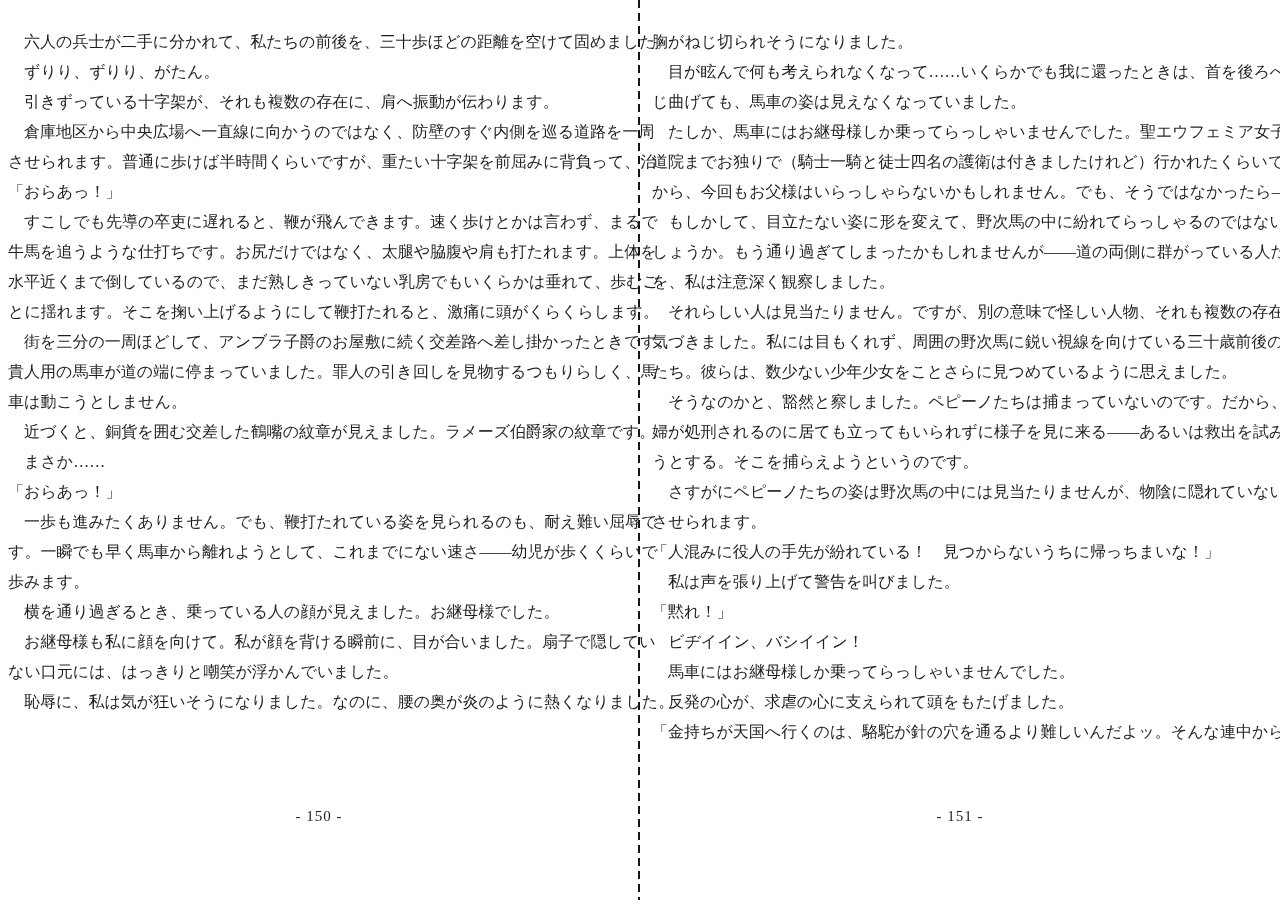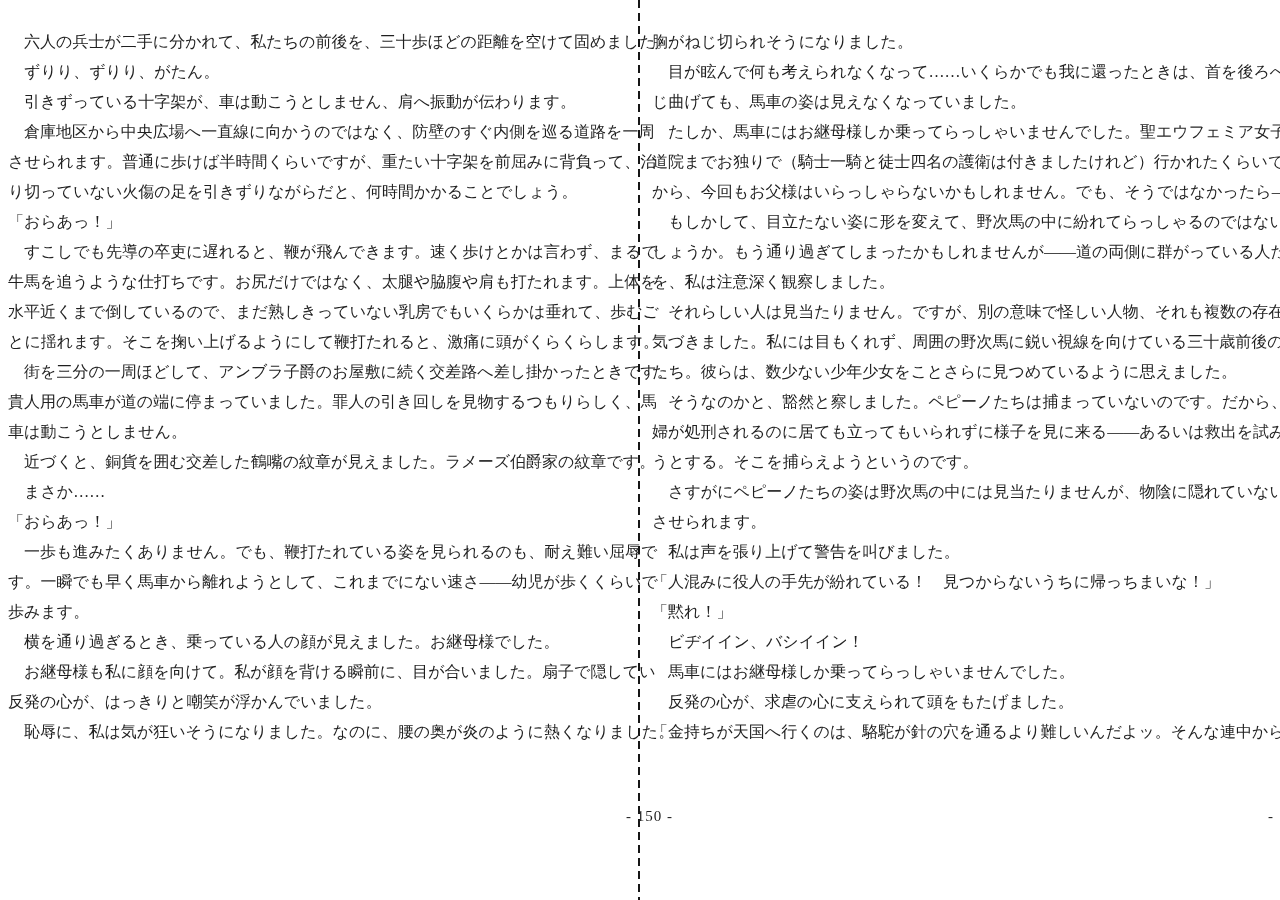--- a/index.html
+++ b/index.html
@@ -54,57 +54,55 @@
     text-align: left;
   }
   .line.indent {
     text-indent: 1em;
   }
   .page-number {
     position: absolute;
     top: 808px;
     left: 0;
     width: 100%;
-    text-align: right;
+    text-align: center;
     font-size: 15px;
     letter-spacing: 1px;
     color: #1f1f1f;
-    margin-left: 35px;
   }
 </style>
 </head>
 <body>
 
 <div class="spread">
 
   <section class="page left">
     <div class="text-block">
         <div class="line indent">六人の兵士が二手に分かれて、私たちの前後を、三十歩ほどの距離を空けて固めました。</div>
         <div class="line indent">ずりり、ずりり、がたん。</div>
-        <div class="line indent">引きずっている十字架が、車は動こうとしません、肩へ振動が伝わります。</div>
+        <div class="line indent">引きずっている十字架が、それも複数の存在に、肩へ振動が伝わります。</div>
         <div class="line indent">倉庫地区から中央広場へ一直線に向かうのではなく、防壁のすぐ内側を巡る道路を一周</div>
         <div class="line">させられます。普通に歩けば半時間くらいですが、重たい十字架を前屈みに背負って、治</div>
-        <div class="line">り切っていない火傷の足を引きずりながらだと、何時間かかることでしょう。</div>
         <div class="line">「おらあっ！」</div>
         <div class="line indent">すこしでも先導の卒吏に遅れると、鞭が飛んできます。速く歩けとかは言わず、まるで</div>
         <div class="line">牛馬を追うような仕打ちです。お尻だけではなく、太腿や脇腹や肩も打たれます。上体を</div>
         <div class="line">水平近くまで倒しているので、まだ熟しきっていない乳房でもいくらかは垂れて、歩むご</div>
         <div class="line">とに揺れます。そこを掬い上げるようにして鞭打たれると、激痛に頭がくらくらします。</div>
         <div class="line indent">街を三分の一周ほどして、アンブラ子爵のお屋敷に続く交差路へ差し掛かったときです。</div>
         <div class="line">貴人用の馬車が道の端に停まっていました。罪人の引き回しを見物するつもりらしく、馬</div>
         <div class="line">車は動こうとしません。</div>
         <div class="line indent">近づくと、銅貨を囲む交差した鶴嘴の紋章が見えました。ラメーズ伯爵家の紋章です。</div>
         <div class="line indent">まさか……</div>
         <div class="line">「おらあっ！」</div>
         <div class="line indent">一歩も進みたくありません。でも、鞭打たれている姿を見られるのも、耐え難い屈辱で</div>
         <div class="line">す。一瞬でも早く馬車から離れようとして、これまでにない速さ——幼児が歩くくらいで</div>
         <div class="line">歩みます。</div>
         <div class="line indent">横を通り過ぎるとき、乗っている人の顔が見えました。お継母様でした。</div>
         <div class="line indent">お継母様も私に顔を向けて。私が顔を背ける瞬前に、目が合いました。扇子で隠してい</div>
-        <div class="line">反発の心が、はっきりと嘲笑が浮かんでいました。</div>
+        <div class="line">ない口元には、はっきりと嘲笑が浮かんでいました。</div>
         <div class="line indent">恥辱に、私は気が狂いそうになりました。なのに、腰の奥が炎のように熱くなりました。</div>
       </div>
     <div class="page-number">- 150 -</div>
   </section>
 
   <div class="divider"></div>
 
   <section class="page right">
     <div class="text-block">
         <div class="line">胸がねじ切られそうになりました。</div>
@@ -117,22 +115,22 @@
         <div class="line">しょうか。もう通り過ぎてしまったかもしれませんが——道の両側に群がっている人たち</div>
         <div class="line">を、私は注意深く観察しました。</div>
         <div class="line indent">それらしい人は見当たりません。ですが、別の意味で怪しい人物、それも複数の存在に</div>
         <div class="line">気づきました。私には目もくれず、周囲の野次馬に鋭い視線を向けている三十歳前後の男</div>
         <div class="line">たち。彼らは、数少ない少年少女をことさらに見つめているように思えました。</div>
         <div class="line indent">そうなのかと、豁然と察しました。ペピーノたちは捕まっていないのです。だから、情</div>
         <div class="line">婦が処刑されるのに居ても立ってもいられずに様子を見に来る——あるいは救出を試みよ</div>
         <div class="line">うとする。そこを捕らえようというのです。</div>
         <div class="line indent">さすがにペピーノたちの姿は野次馬の中には見当たりませんが、物陰に隠れていないと</div>
         <div class="line">させられます。</div>
+        <div class="line">「人混みに役人の手先が紛れている！　見つからないうちに帰っちまいな！」</div>
         <div class="line indent">私は声を張り上げて警告を叫びました。</div>
-        <div class="line">「人混みに役人の手先が紛れている！　見つからないうちに帰っちまいな！」</div>
         <div class="line">「黙れ！」</div>
         <div class="line indent">ビヂイイン、バシイイン！</div>
         <div class="line indent">馬車にはお継母様しか乗ってらっしゃいませんでした。</div>
         <div class="line indent">反発の心が、求虐の心に支えられて頭をもたげました。</div>
         <div class="line">「金持ちが天国へ行くのは、駱駝が針の穴を通るより難しいんだよッ。そんな連中からお</div>
       </div>
     <div class="page-number">- 151 -</div>
   </section>
 
 </div>

